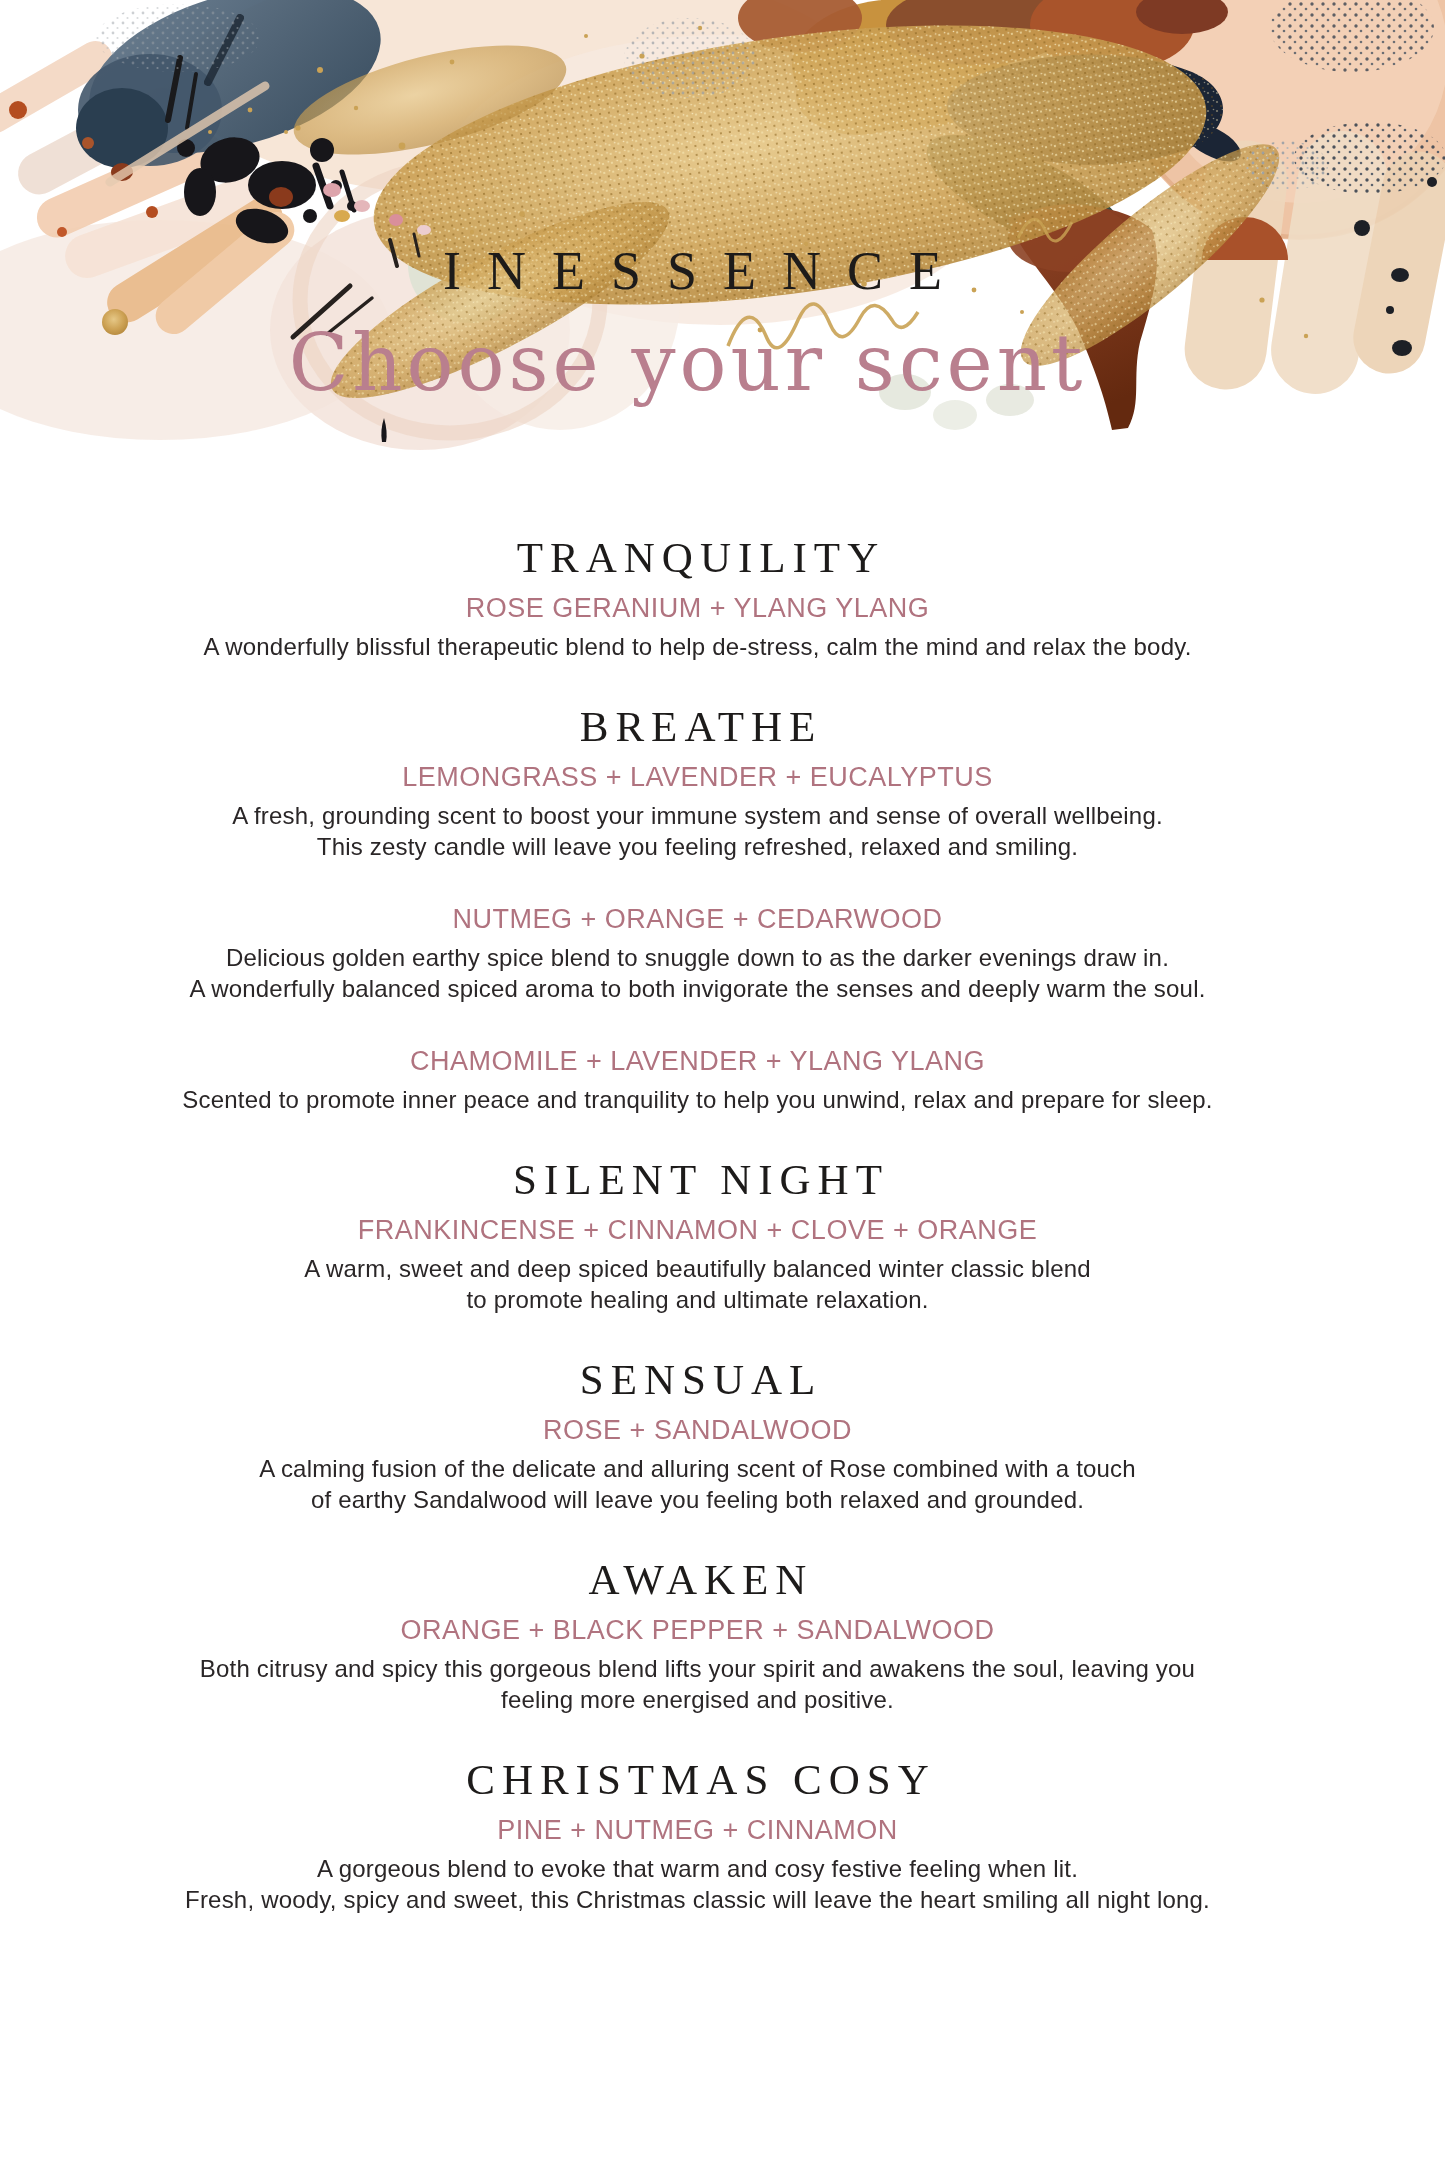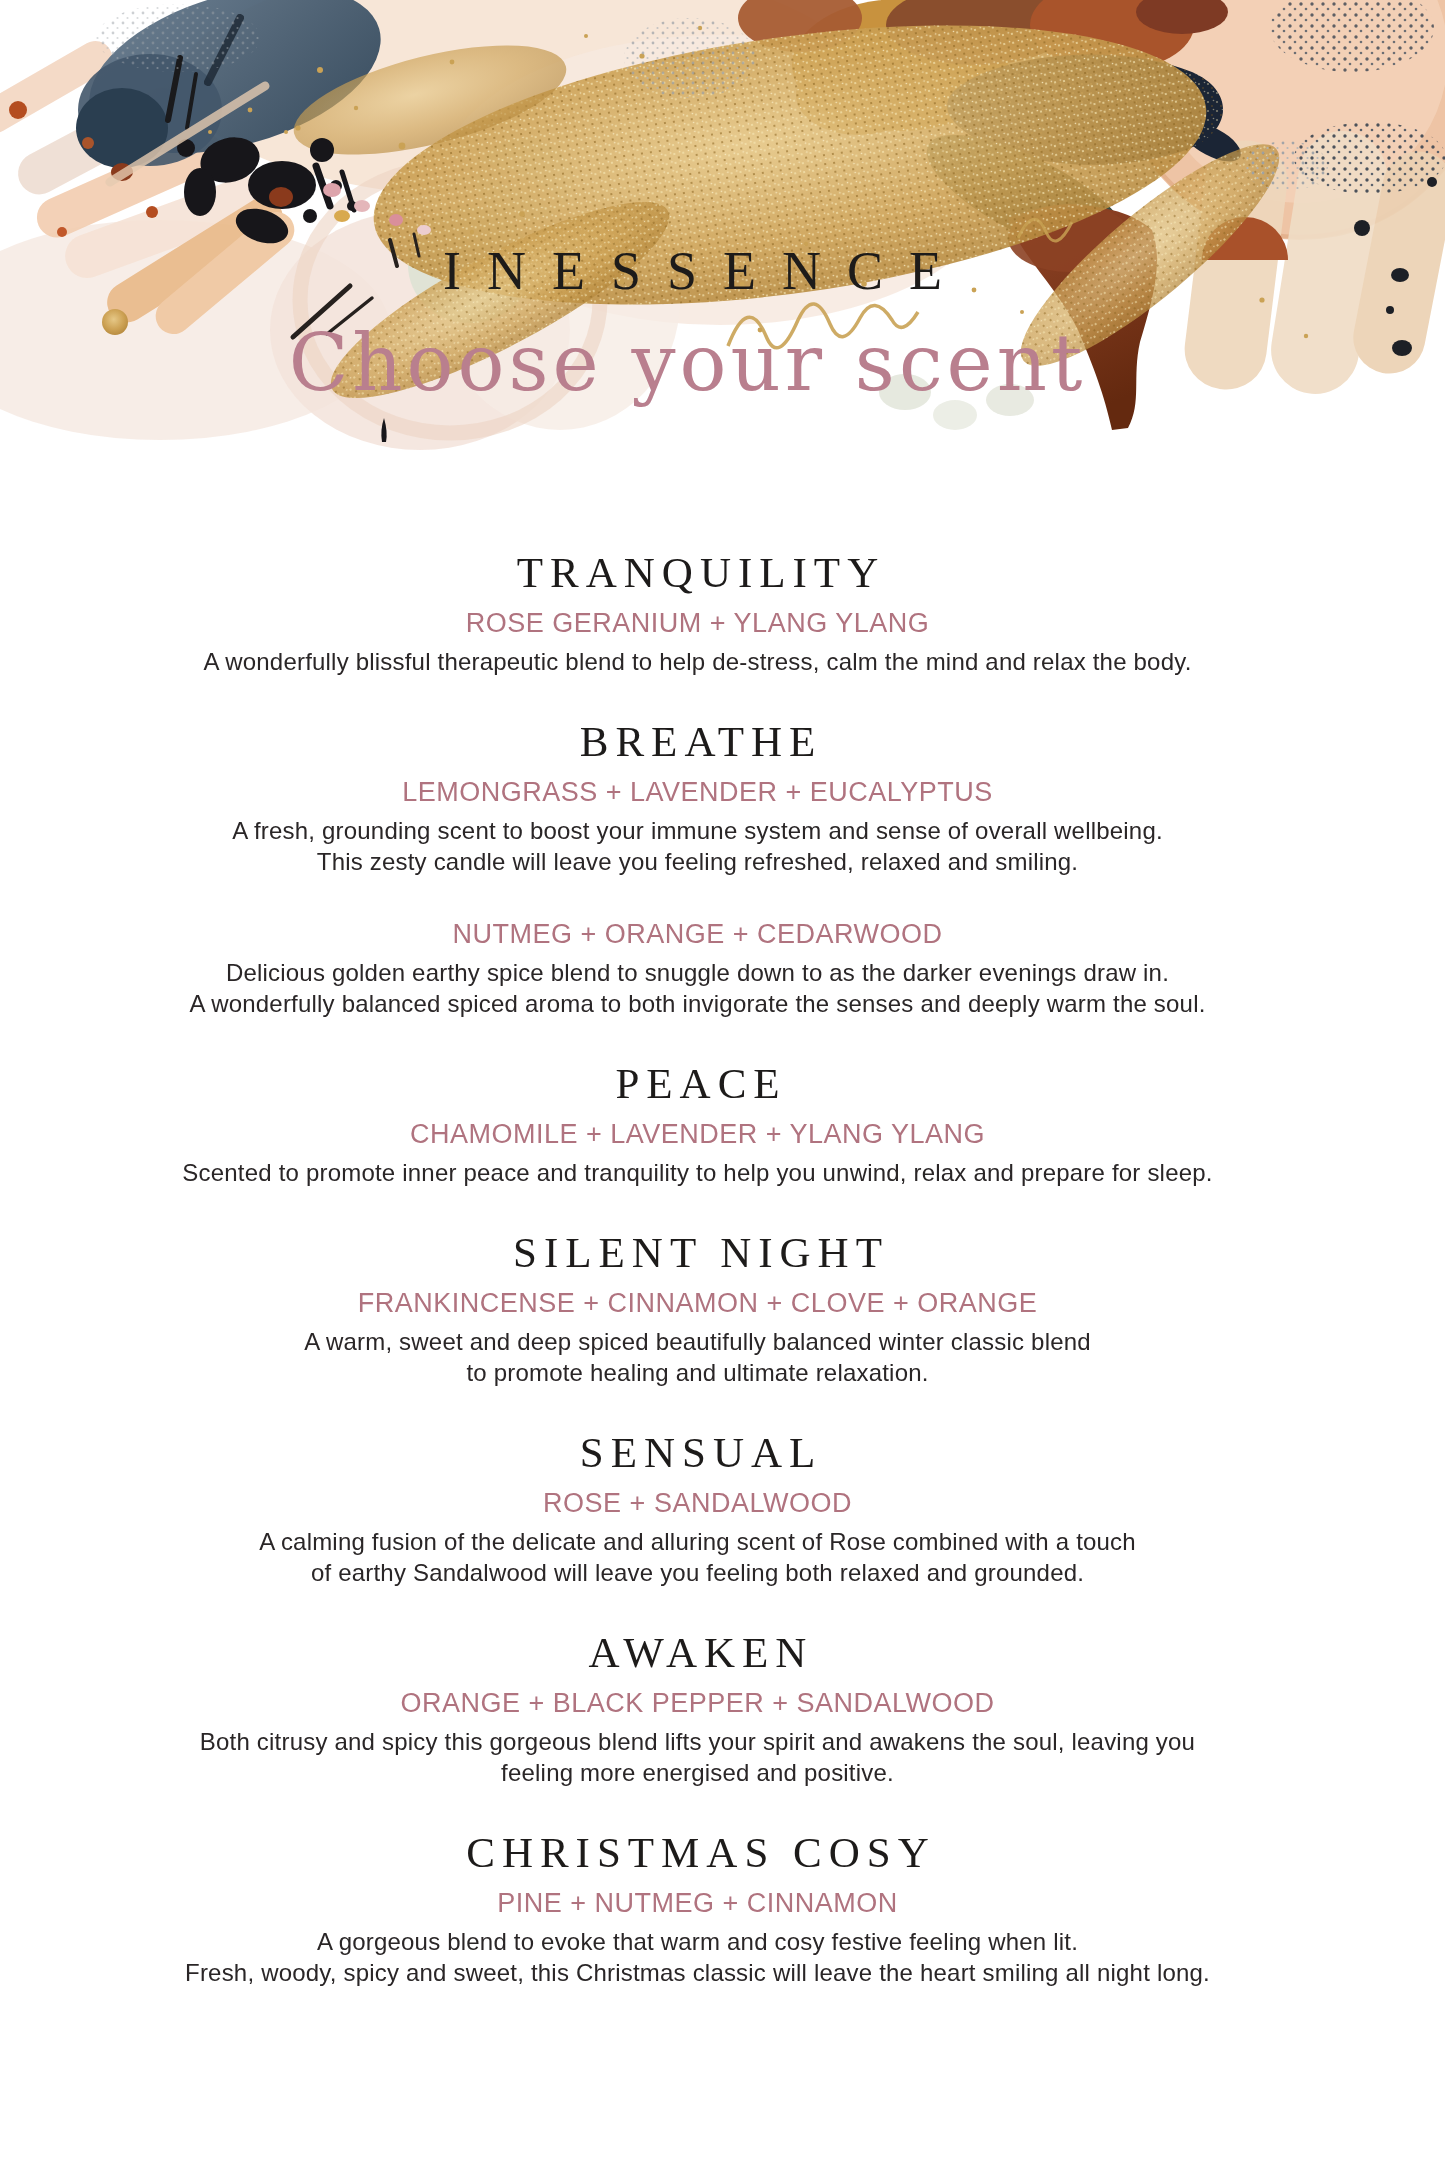--- a/index.html
+++ b/index.html
@@ -47,21 +47,21 @@
     font-size:78px;line-height:110px;
     letter-spacing:4px;
     color:var(--script-pink);
     text-align:center;
   }
   .scent-list{
     position:absolute;top:533px;left:0;right:50px;
     text-align:center;
     z-index:2;
   }
-  .scent{margin-bottom:40px;margin-top:15px;}
+  .scent{margin-bottom:40px;}
   .scent-name{
     font-family:"Liberation Serif","DejaVu Serif",serif;
     font-weight:400;
     font-size:43px;line-height:50px;
     letter-spacing:7px;text-indent:7px;
     color:var(--title-color);
     margin-bottom:8px;
   }
   .scent-notes{
     font-size:27px;line-height:34px;
@@ -311,21 +311,20 @@
 
     <section class="scent">
       <div class="scent-notes">NUTMEG + ORANGE + CEDARWOOD</div>
       <div class="scent-desc">
           <div>Delicious golden earthy spice blend to snuggle down to as the darker evenings draw in.</div>
           <div>A wonderfully balanced spiced aroma to both invigorate the senses and deeply warm the soul.</div>
         </div>
     </section>
 
     <section class="scent">
-      <h2 class="scent-name">PEACE</h2>
       <div class="scent-notes">CHAMOMILE + LAVENDER + YLANG YLANG</div>
       <div class="scent-desc">
           <div>Scented to promote inner peace and tranquility to help you unwind, relax and prepare for sleep.</div>
         </div>
     </section>
 
     <section class="scent">
       <h2 class="scent-name">SILENT NIGHT</h2>
       <div class="scent-notes">FRANKINCENSE + CINNAMON + CLOVE + ORANGE</div>
       <div class="scent-desc">

